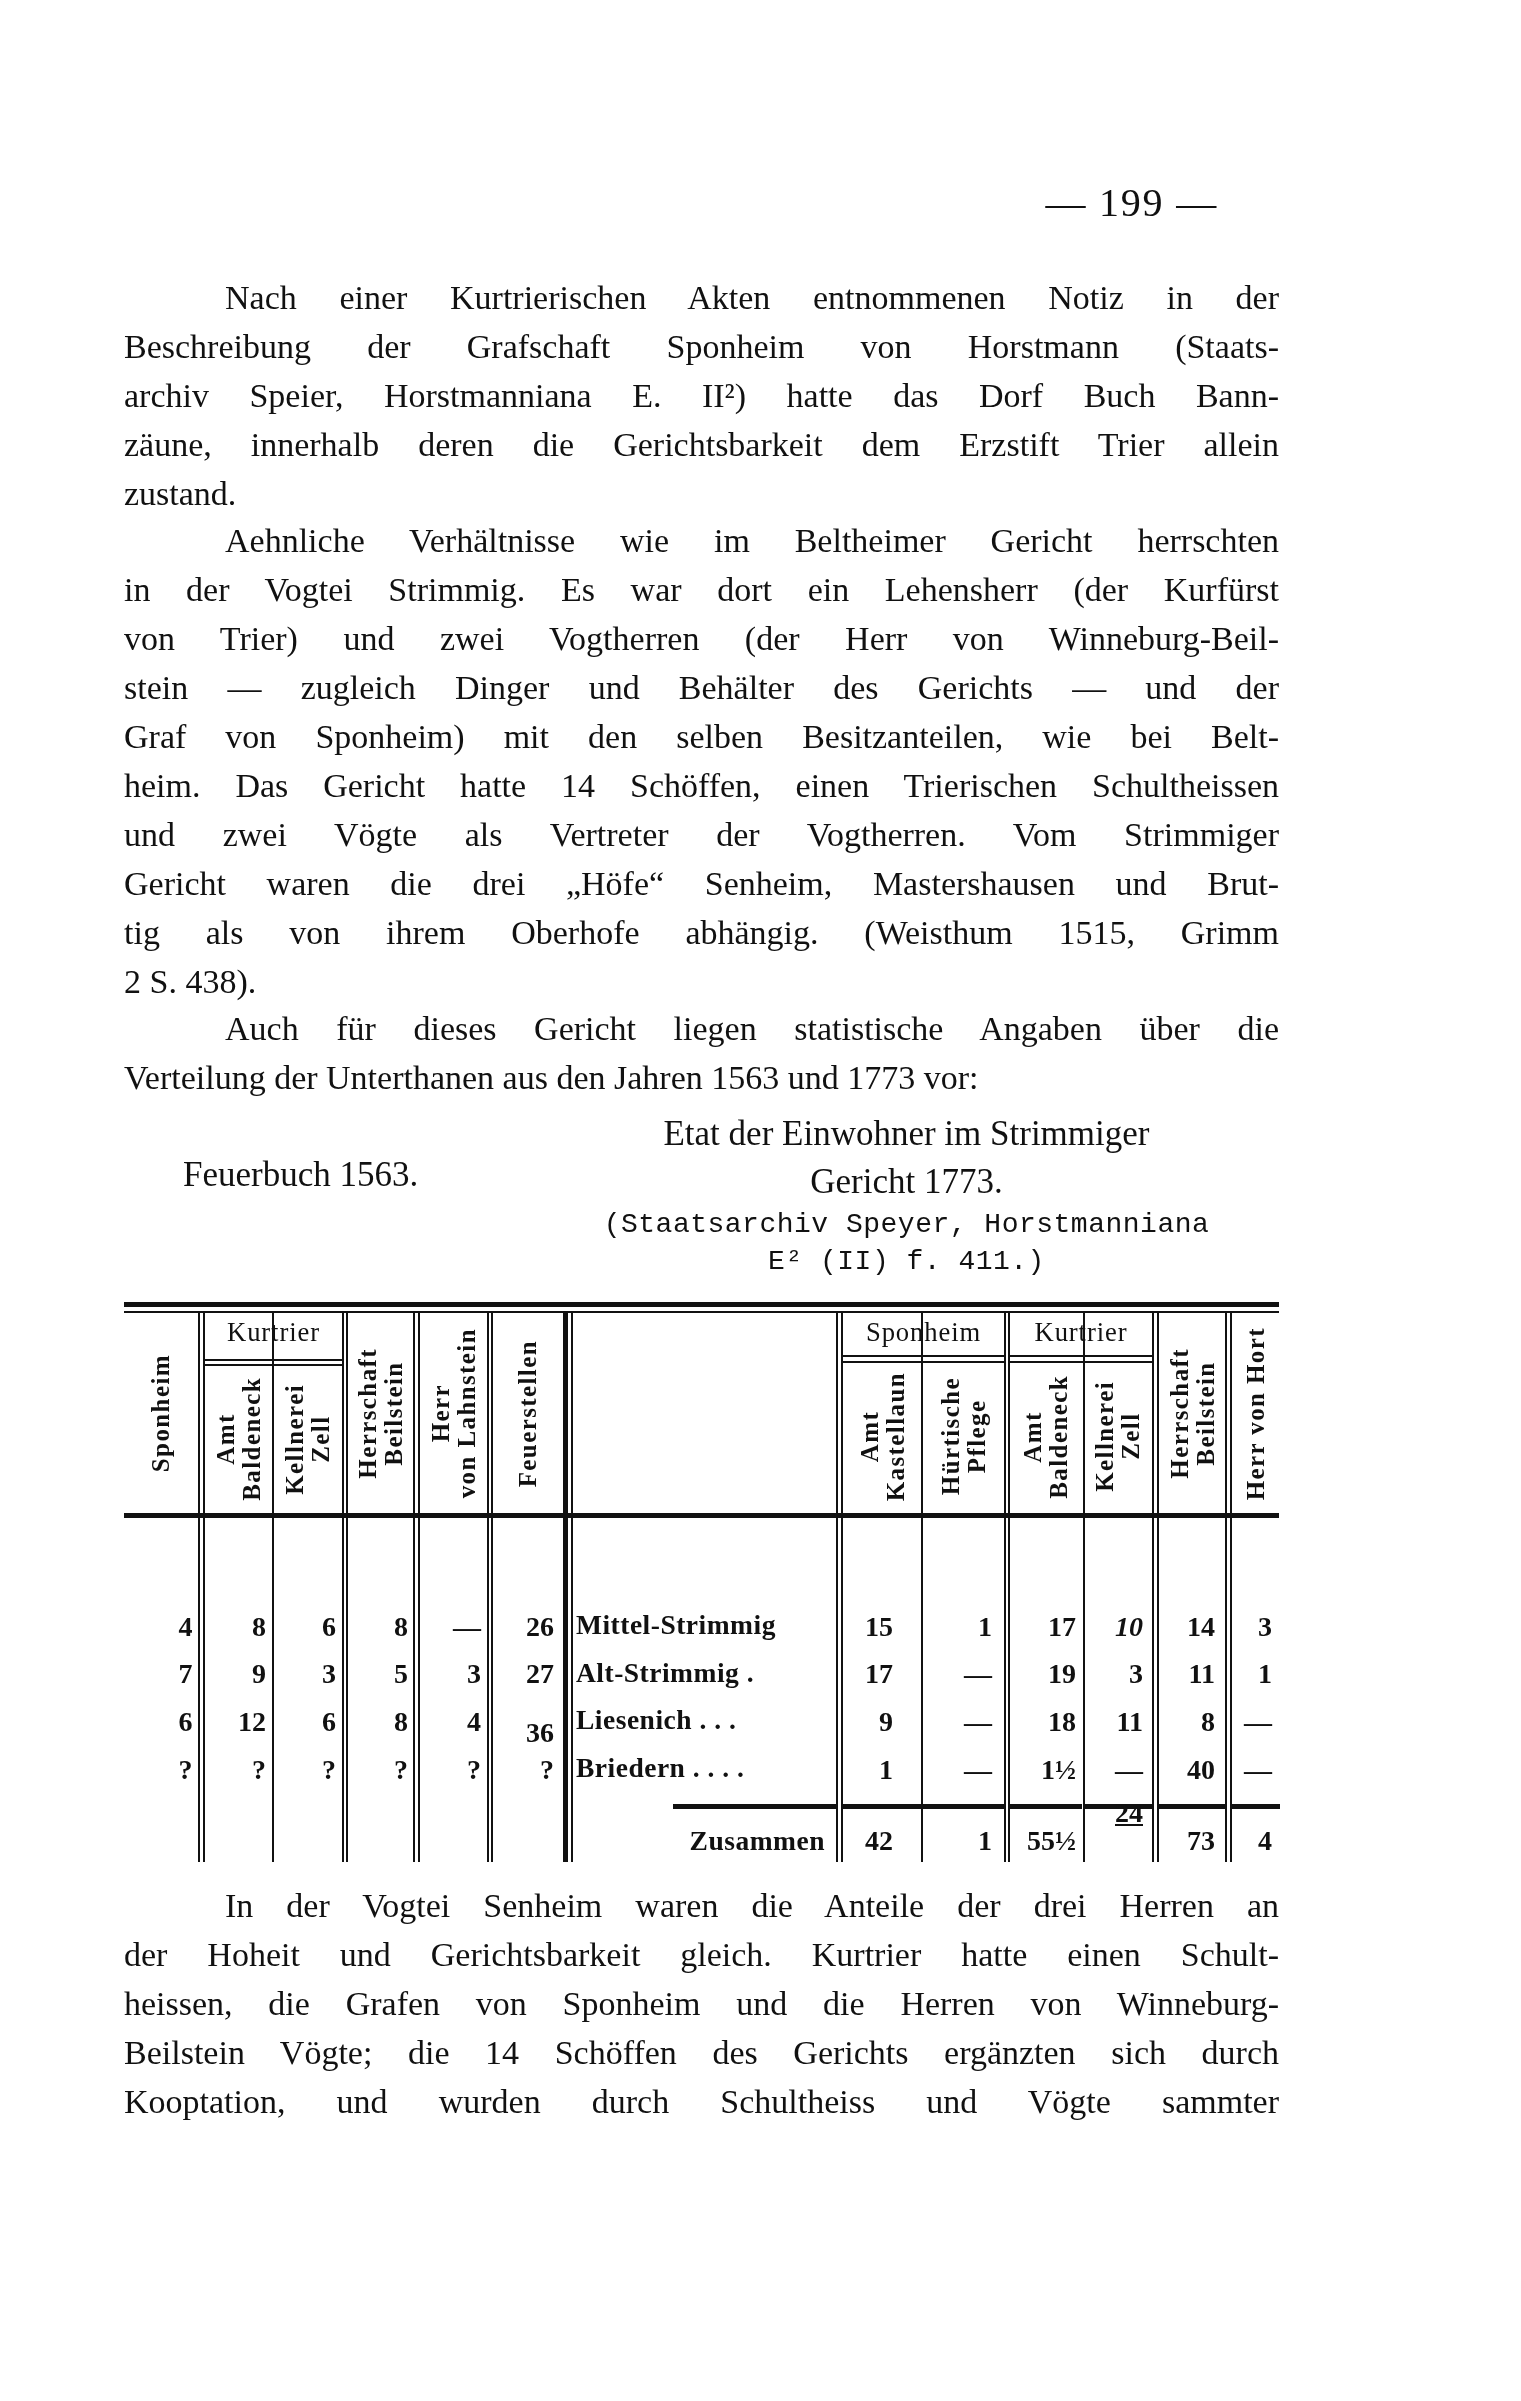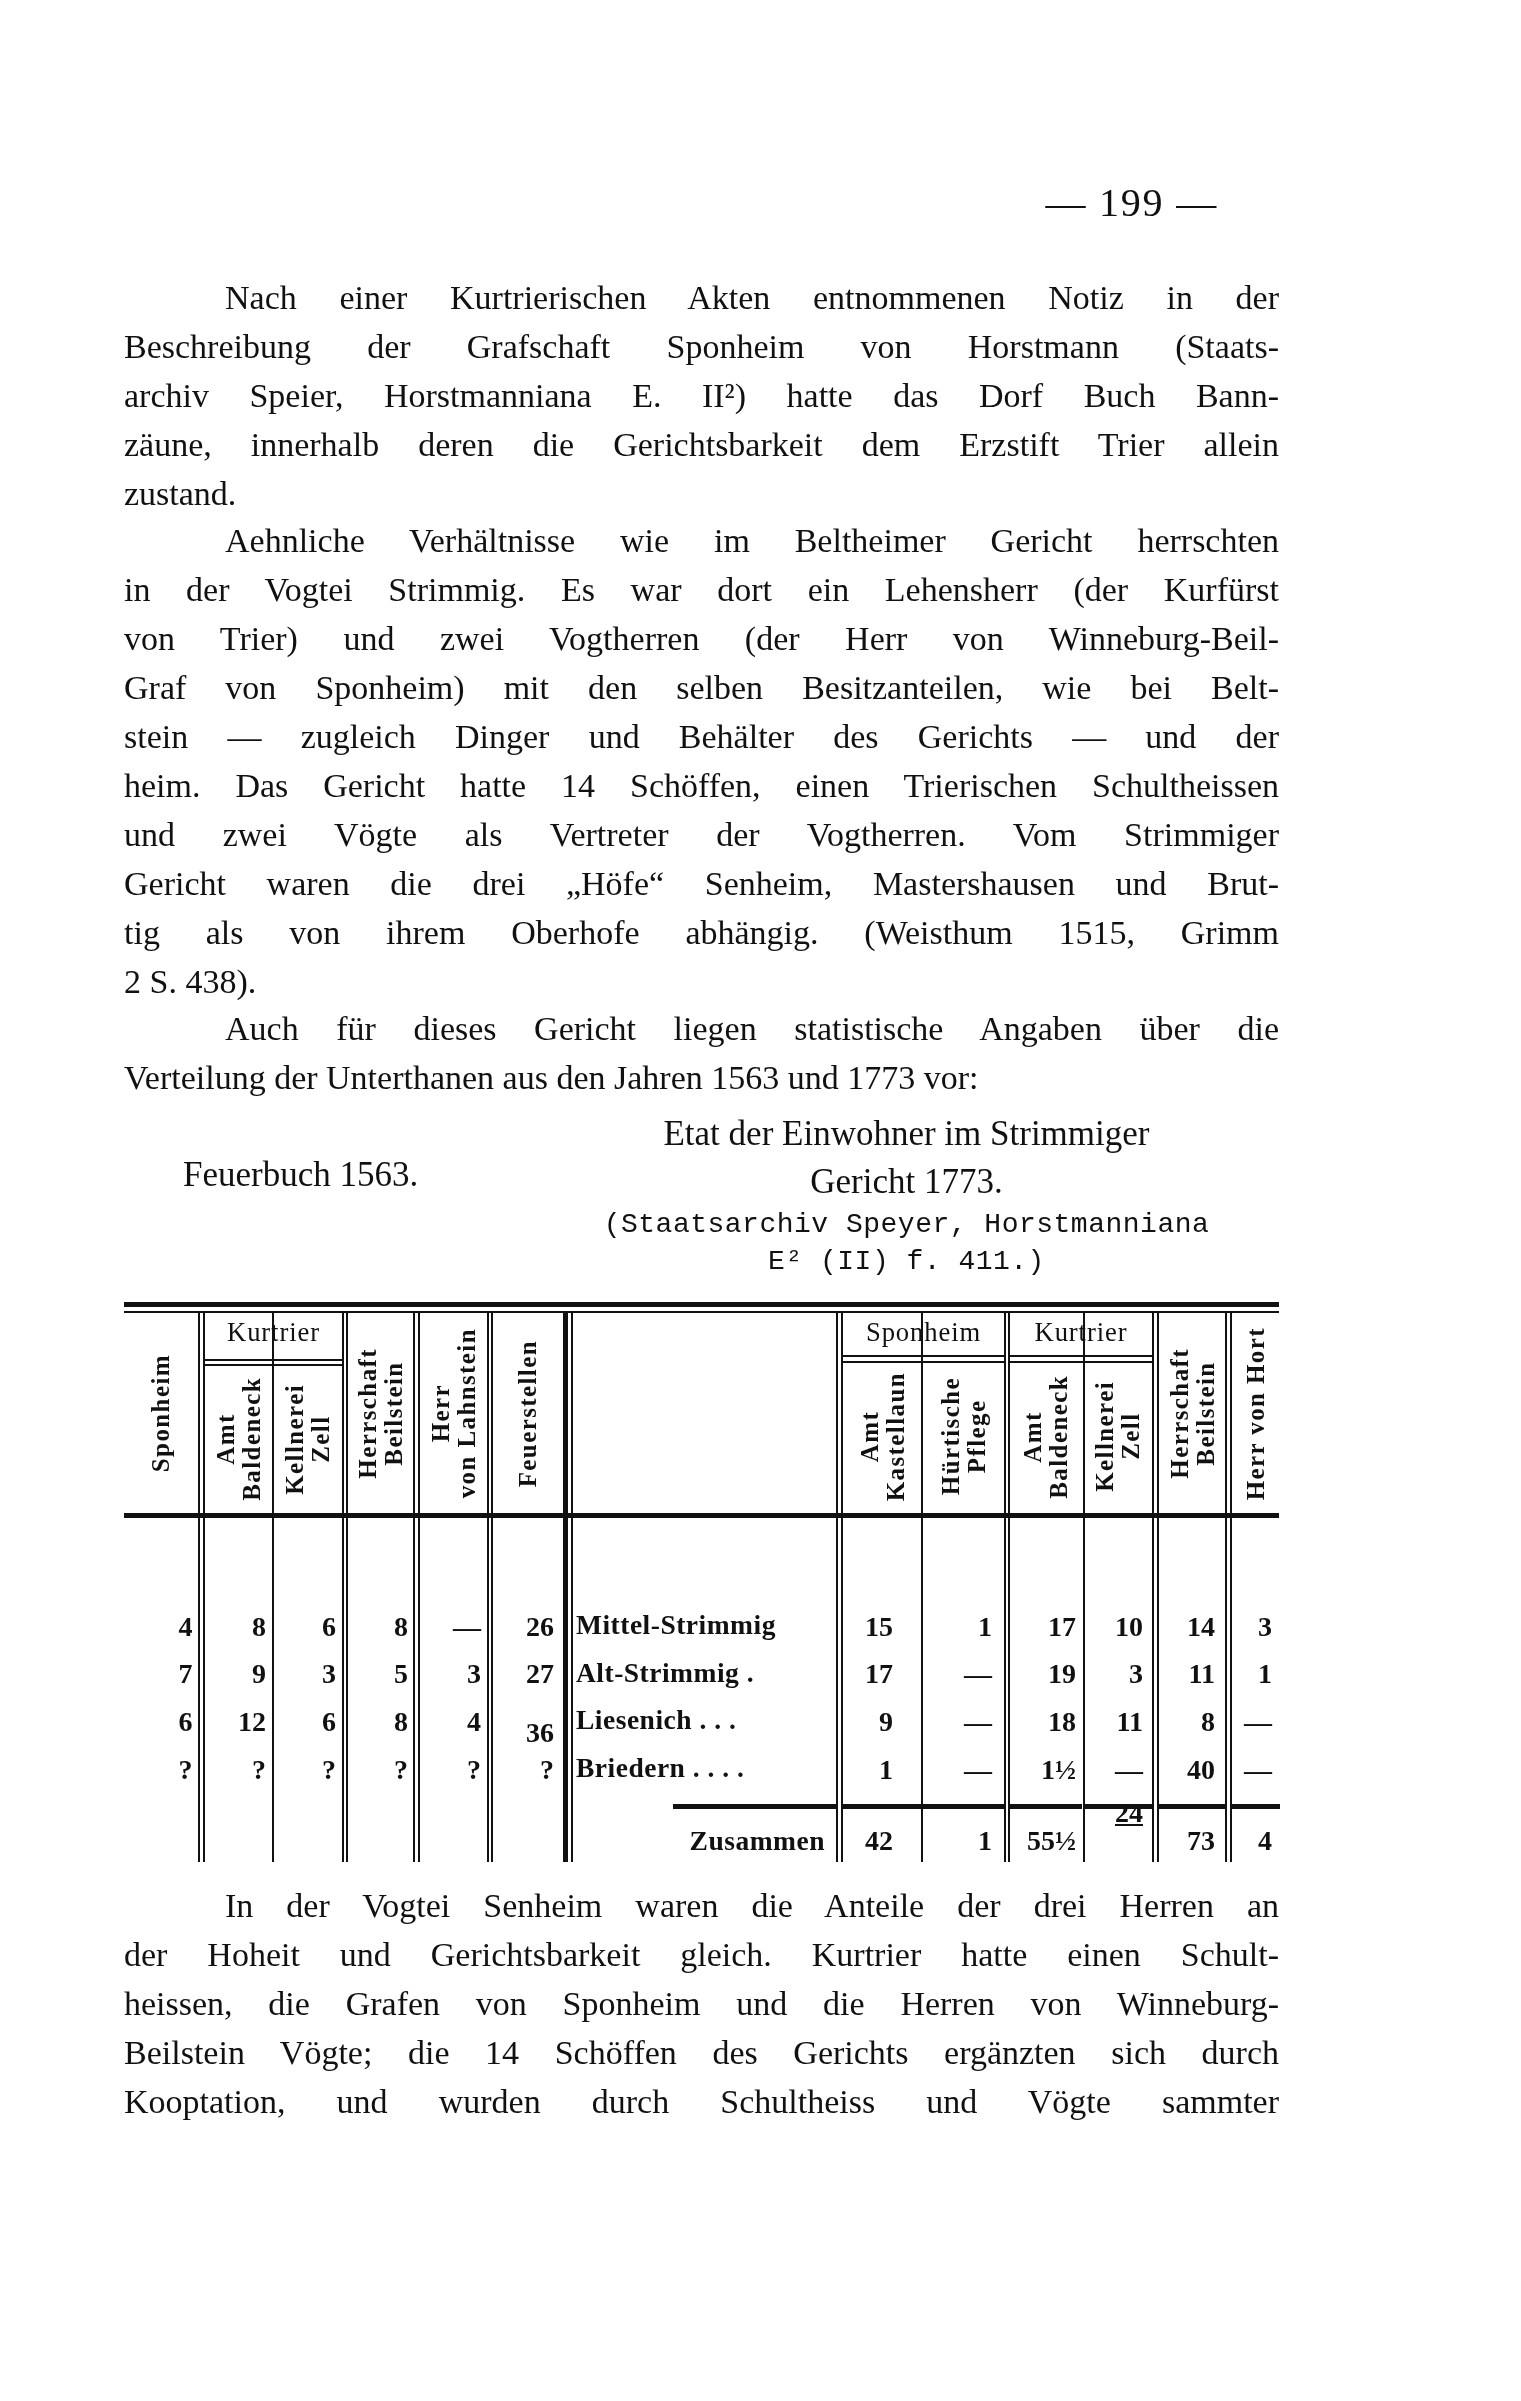--- a/index.html
+++ b/index.html
@@ -48,22 +48,22 @@
   <span class="line">Beschreibung der Grafschaft Sponheim von Horstmann (Staats-</span>
   <span class="line">archiv Speier, Horstmanniana E. II²) hatte das Dorf Buch Bann-</span>
   <span class="line">zäune, innerhalb deren die Gerichtsbarkeit dem Erzstift Trier allein</span>
   <span class="line last">zustand.</span>
 </div>
 
 <div class="para p2">
   <span class="line indent">Aehnliche Verhältnisse wie im Beltheimer Gericht herrschten</span>
   <span class="line">in der Vogtei Strimmig.  Es war dort ein Lehensherr (der Kurfürst</span>
   <span class="line">von Trier) und zwei Vogtherren (der Herr von Winneburg-Beil-</span>
+  <span class="line">stein — zugleich Dinger und Behälter des Gerichts — und der</span>
   <span class="line">Graf von Sponheim) mit den selben Besitzanteilen, wie bei Belt-</span>
-  <span class="line">stein — zugleich Dinger und Behälter des Gerichts — und der</span>
   <span class="line">heim.  Das Gericht hatte 14 Schöffen, einen Trierischen Schultheissen</span>
   <span class="line">und zwei Vögte als Vertreter der Vogtherren.  Vom Strimmiger</span>
   <span class="line">Gericht waren die drei „Höfe“ Senheim, Mastershausen und Brut-</span>
   <span class="line">tig als von ihrem Oberhofe abhängig.  (Weisthum 1515, Grimm</span>
   <span class="line last">2 S. 438).</span>
 </div>
 
 <div class="para p3">
   <span class="line indent">Auch für dieses Gericht liegen statistische Angaben über die</span>
   <span class="line last">Verteilung der Unterthanen aus den Jahren 1563 und 1773 vor:</span>
@@ -193,21 +193,21 @@
   <div class="hline thick" style="left:960px; width:68px; top:502px"></div>
   <div class="hline thick" style="left:1035px; width:67px; top:502px"></div>
   <div class="hline thick" style="left:1108px; width:48px; top:502px"></div>
 
   <div class="rowlabel" style="left:513px; width:188px; text-align:right; top:520px">Zusammen</div>
 
   <div id="right-rows">
       <div class="cell" style="top: 306px; left: 703px; width: 66px;">15</div>
       <div class="cell" style="top: 306px; left: 802px; width: 66px;">1</div>
       <div class="cell" style="top: 306px; left: 886px; width: 66px;">17</div>
-      <div class="cell" style="top: 306px; left: 953px; width: 66px;">10</div>
+      <div class="cell" style="top: 306px; left: 953px; width: 66px; font-style: italic;">10</div>
       <div class="cell" style="top: 306px; left: 1025px; width: 66px;">14</div>
       <div class="cell" style="top: 306px; left: 1082px; width: 66px;">3</div>
       <div class="cell" style="top: 353px; left: 703px; width: 66px;">17</div>
       <div class="cell" style="top: 353px; left: 802px; width: 66px;">—</div>
       <div class="cell" style="top: 353px; left: 886px; width: 66px;">19</div>
       <div class="cell" style="top: 353px; left: 953px; width: 66px;">3</div>
       <div class="cell" style="top: 353px; left: 1025px; width: 66px;">11</div>
       <div class="cell" style="top: 353px; left: 1082px; width: 66px;">1</div>
       <div class="cell" style="top: 401px; left: 703px; width: 66px;">9</div>
       <div class="cell" style="top: 401px; left: 802px; width: 66px;">—</div>

